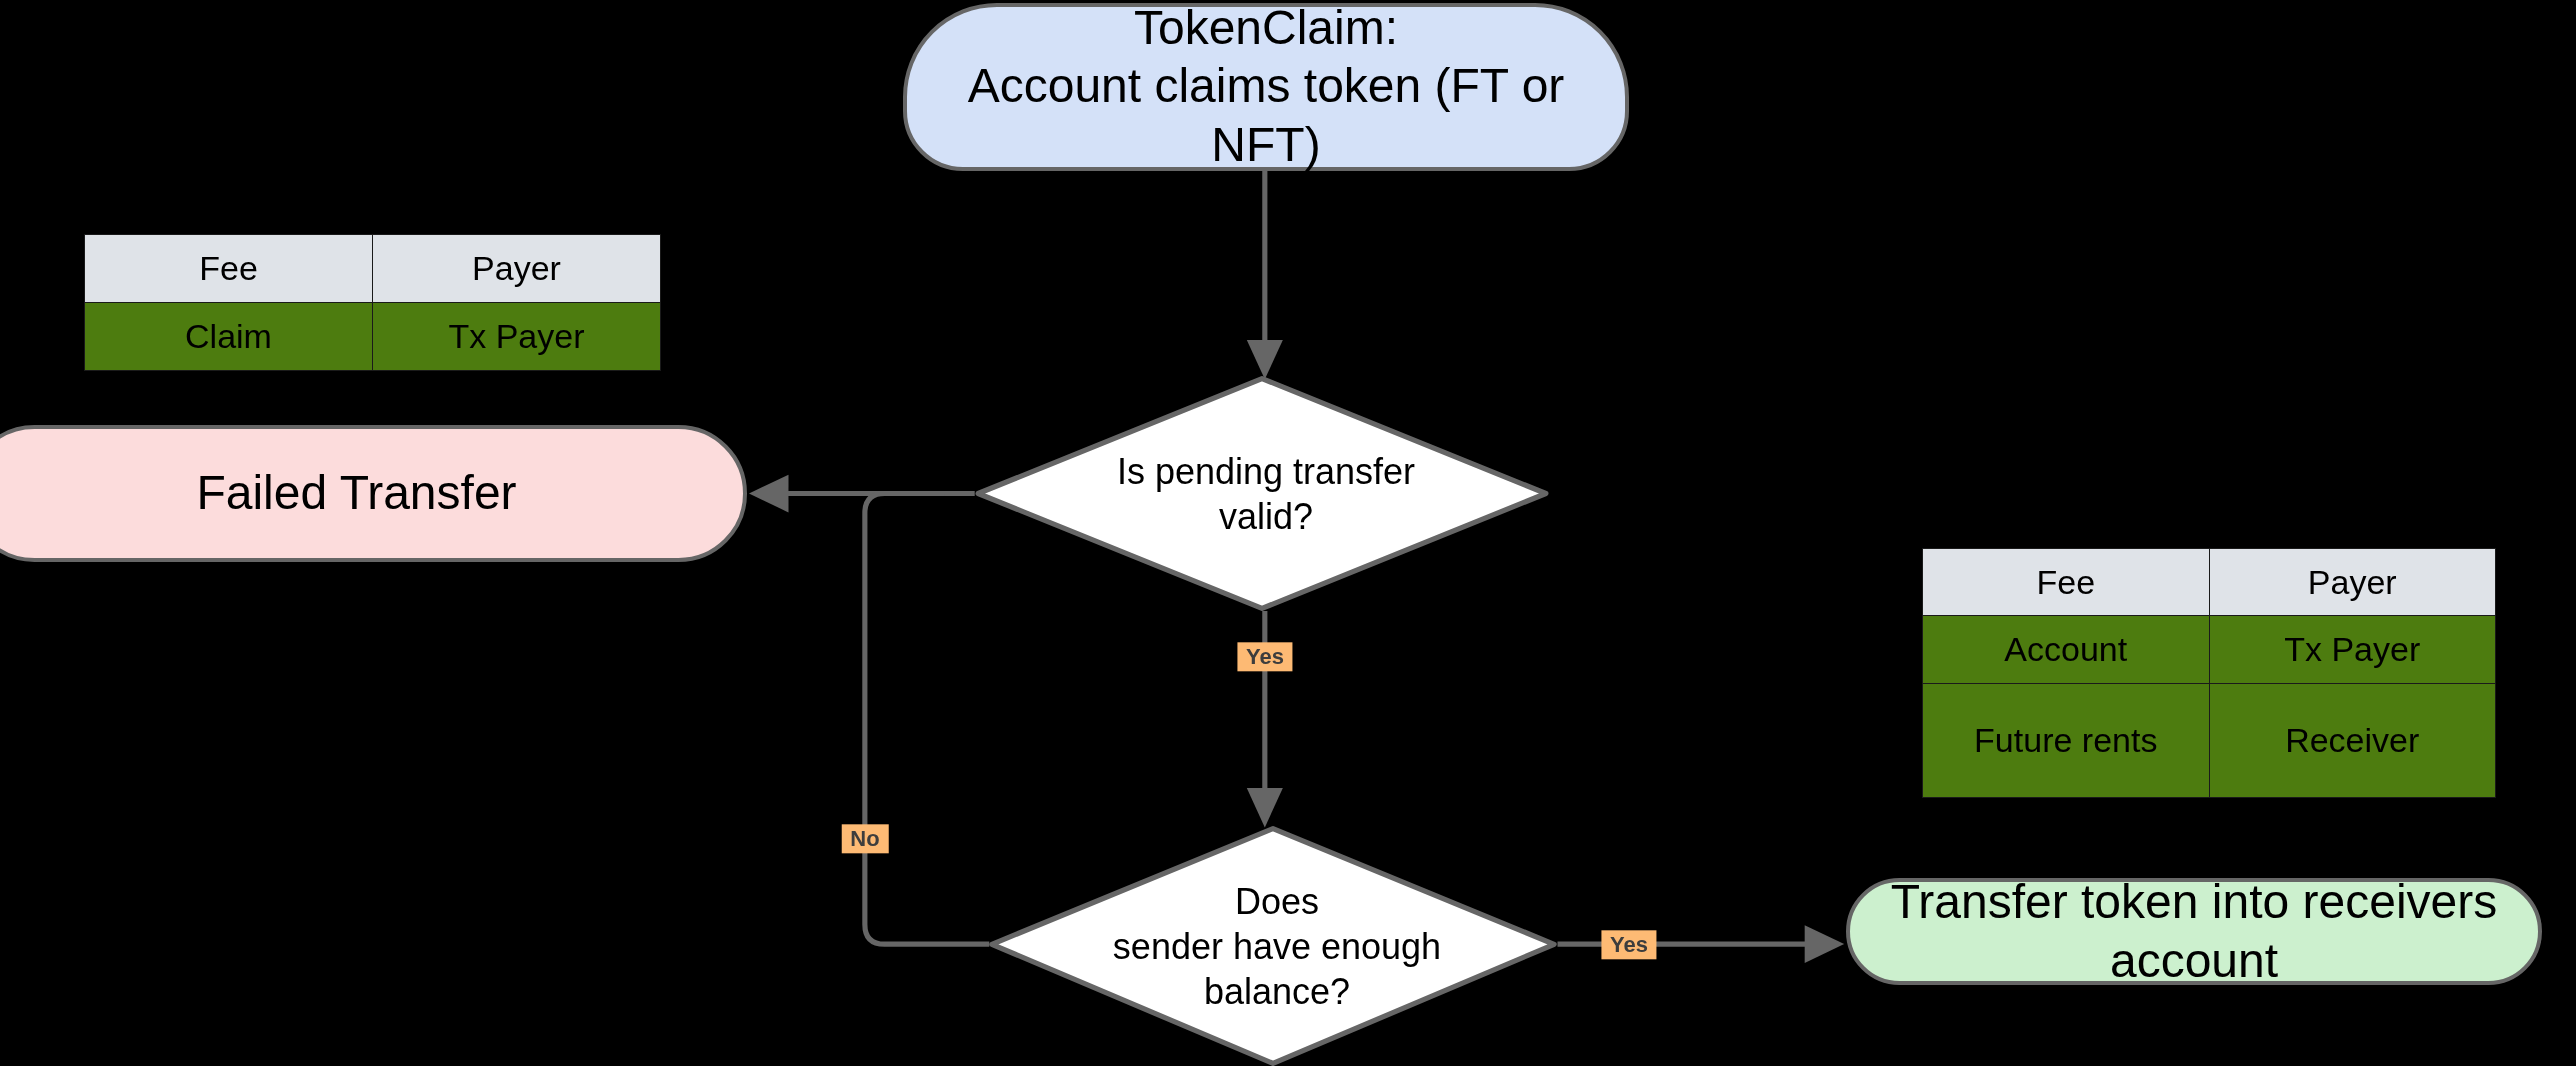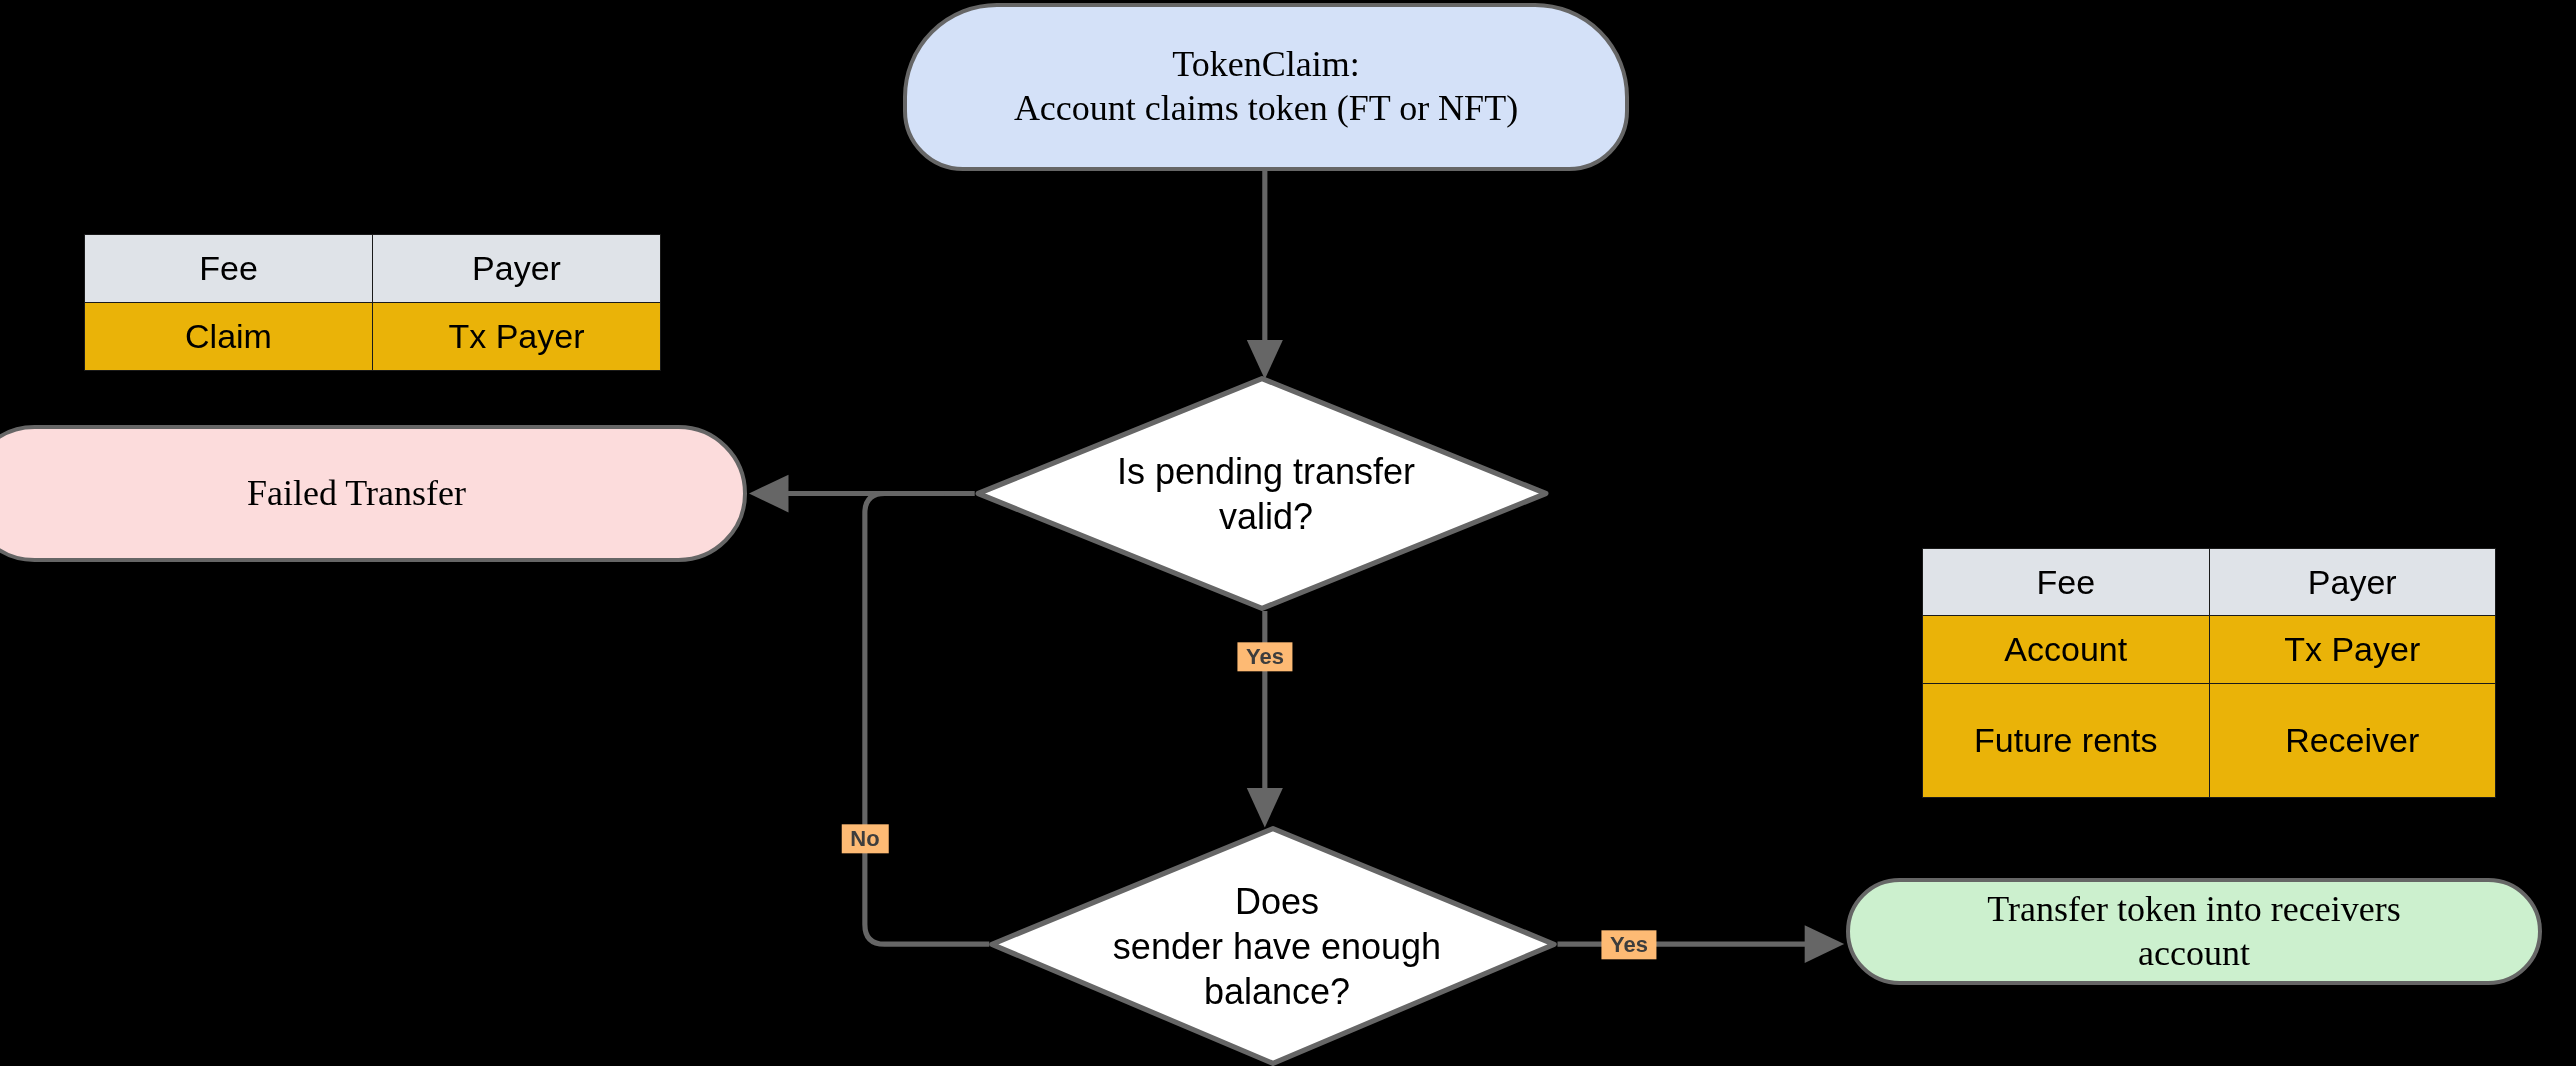--- a/index.html
+++ b/index.html
@@ -25,22 +25,21 @@
     justify-content: center;
     text-align: center;
     color: #000000;
     line-height: 1.22;
     white-space: pre-line;
   }
 
   .pill {
     border: 4.3px solid #666666;
     border-radius: 86px;
-    font-size: 36px;
-    font-family: Liberation Serif, serif;
+    font-size: 48px;
   }
 
   #start-node {
     left: 903px;
     top: 2.6px;
     width: 726px;
     height: 168px;
     background: #d4e1f8;
     border-radius: 94px;
     border-bottom-left-radius: 60px;
@@ -110,21 +109,21 @@
     table-layout: fixed;
     font-size: 34px;
     color: #000000;
     background: #ffffff;
   }
   .fee-table td, .fee-table th {
     border: 1.7px solid #1a1a1a;
     text-align: center;
     font-weight: normal;
     padding: 0;
-    background: #eab308;
+    background: #4d7c0f;
   }
   .fee-table thead th {
     background: #dfe3e8;
   }
 
   #fee-table-left {
     left: 84px;
     top: 234px;
     width: 577px;
   }

